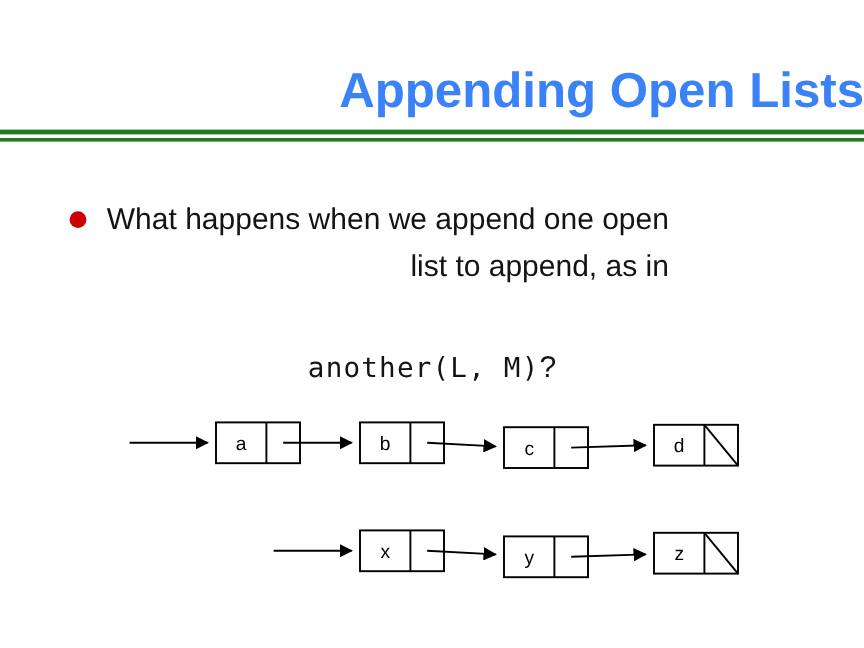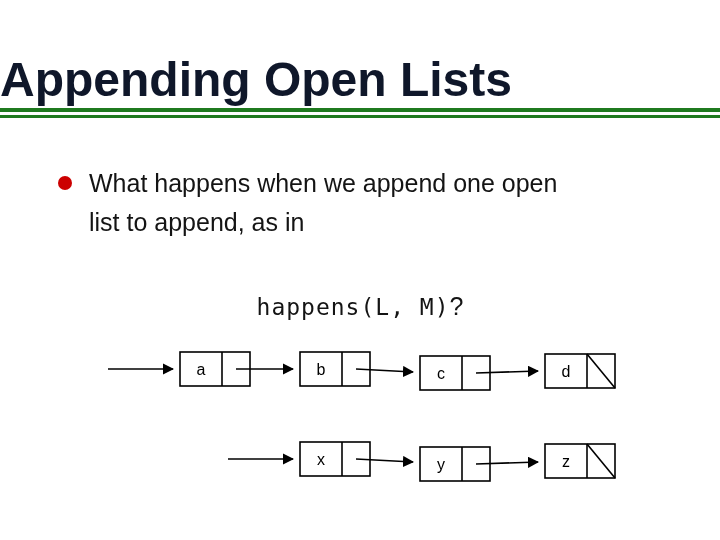--- a/index.html
+++ b/index.html
@@ -10,41 +10,42 @@
     background: #ffffff;
     overflow: hidden;
     font-family: "Liberation Sans", sans-serif;
   }
   .title {
     position: absolute;
     top: 52px;
     left: 0;
     width: 100%;
     margin: 0;
-    text-align: left;
-    font-size: 48px;
+    text-align: right;
+    font-size: 41px;
     font-weight: bold;
-    color: #0f172a;
+    color: #3b82f6;
   }
   .rule {
     position: absolute;
     top: 108px;
     left: 0;
     width: 720px;
     height: 10px;
     box-sizing: border-box;
     border-top: 4px solid #1f7a1f;
     border-bottom: 3px solid #1f7a1f;
   }
   .bullet-row {
     position: absolute;
     top: 164px;
     left: 58px;
     display: flex;
     align-items: flex-start;
+    text-align: right;
   }
   .bullet {
     width: 14px;
     height: 14px;
     border-radius: 50%;
     background: #cc0000;
     margin-top: 12px;
     margin-right: 17px;
     flex: none;
   }
@@ -96,21 +97,21 @@
 
   <div class="bullet-row">
     <span class="bullet"></span>
     <p class="bullet-text">
       <span>What happens when we append one open</span><br>
       <span>list to append, as in</span>
     </p>
   </div>
 
   <div class="code-line">
-    <span class="code">happens(L, M)</span><span class="qmark">?</span>
+    <span class="code">another(L, M)</span><span class="qmark">?</span>
   </div>
 
   <svg class="diagram" width="720" height="180" viewBox="0 0 720 180">
     <defs>
       <marker id="arrowhead" viewBox="0 0 10 10" refX="9" refY="5" markerWidth="7" markerHeight="7" orient="auto-start-reverse">
         <path d="M0,0 L10,5 L0,10 z" fill="#000" stroke="none"></path>
       </marker>
     </defs>
 
     <line x1="108" y1="39" x2="173" y2="39" marker-end="url(#arrowhead)"></line>

